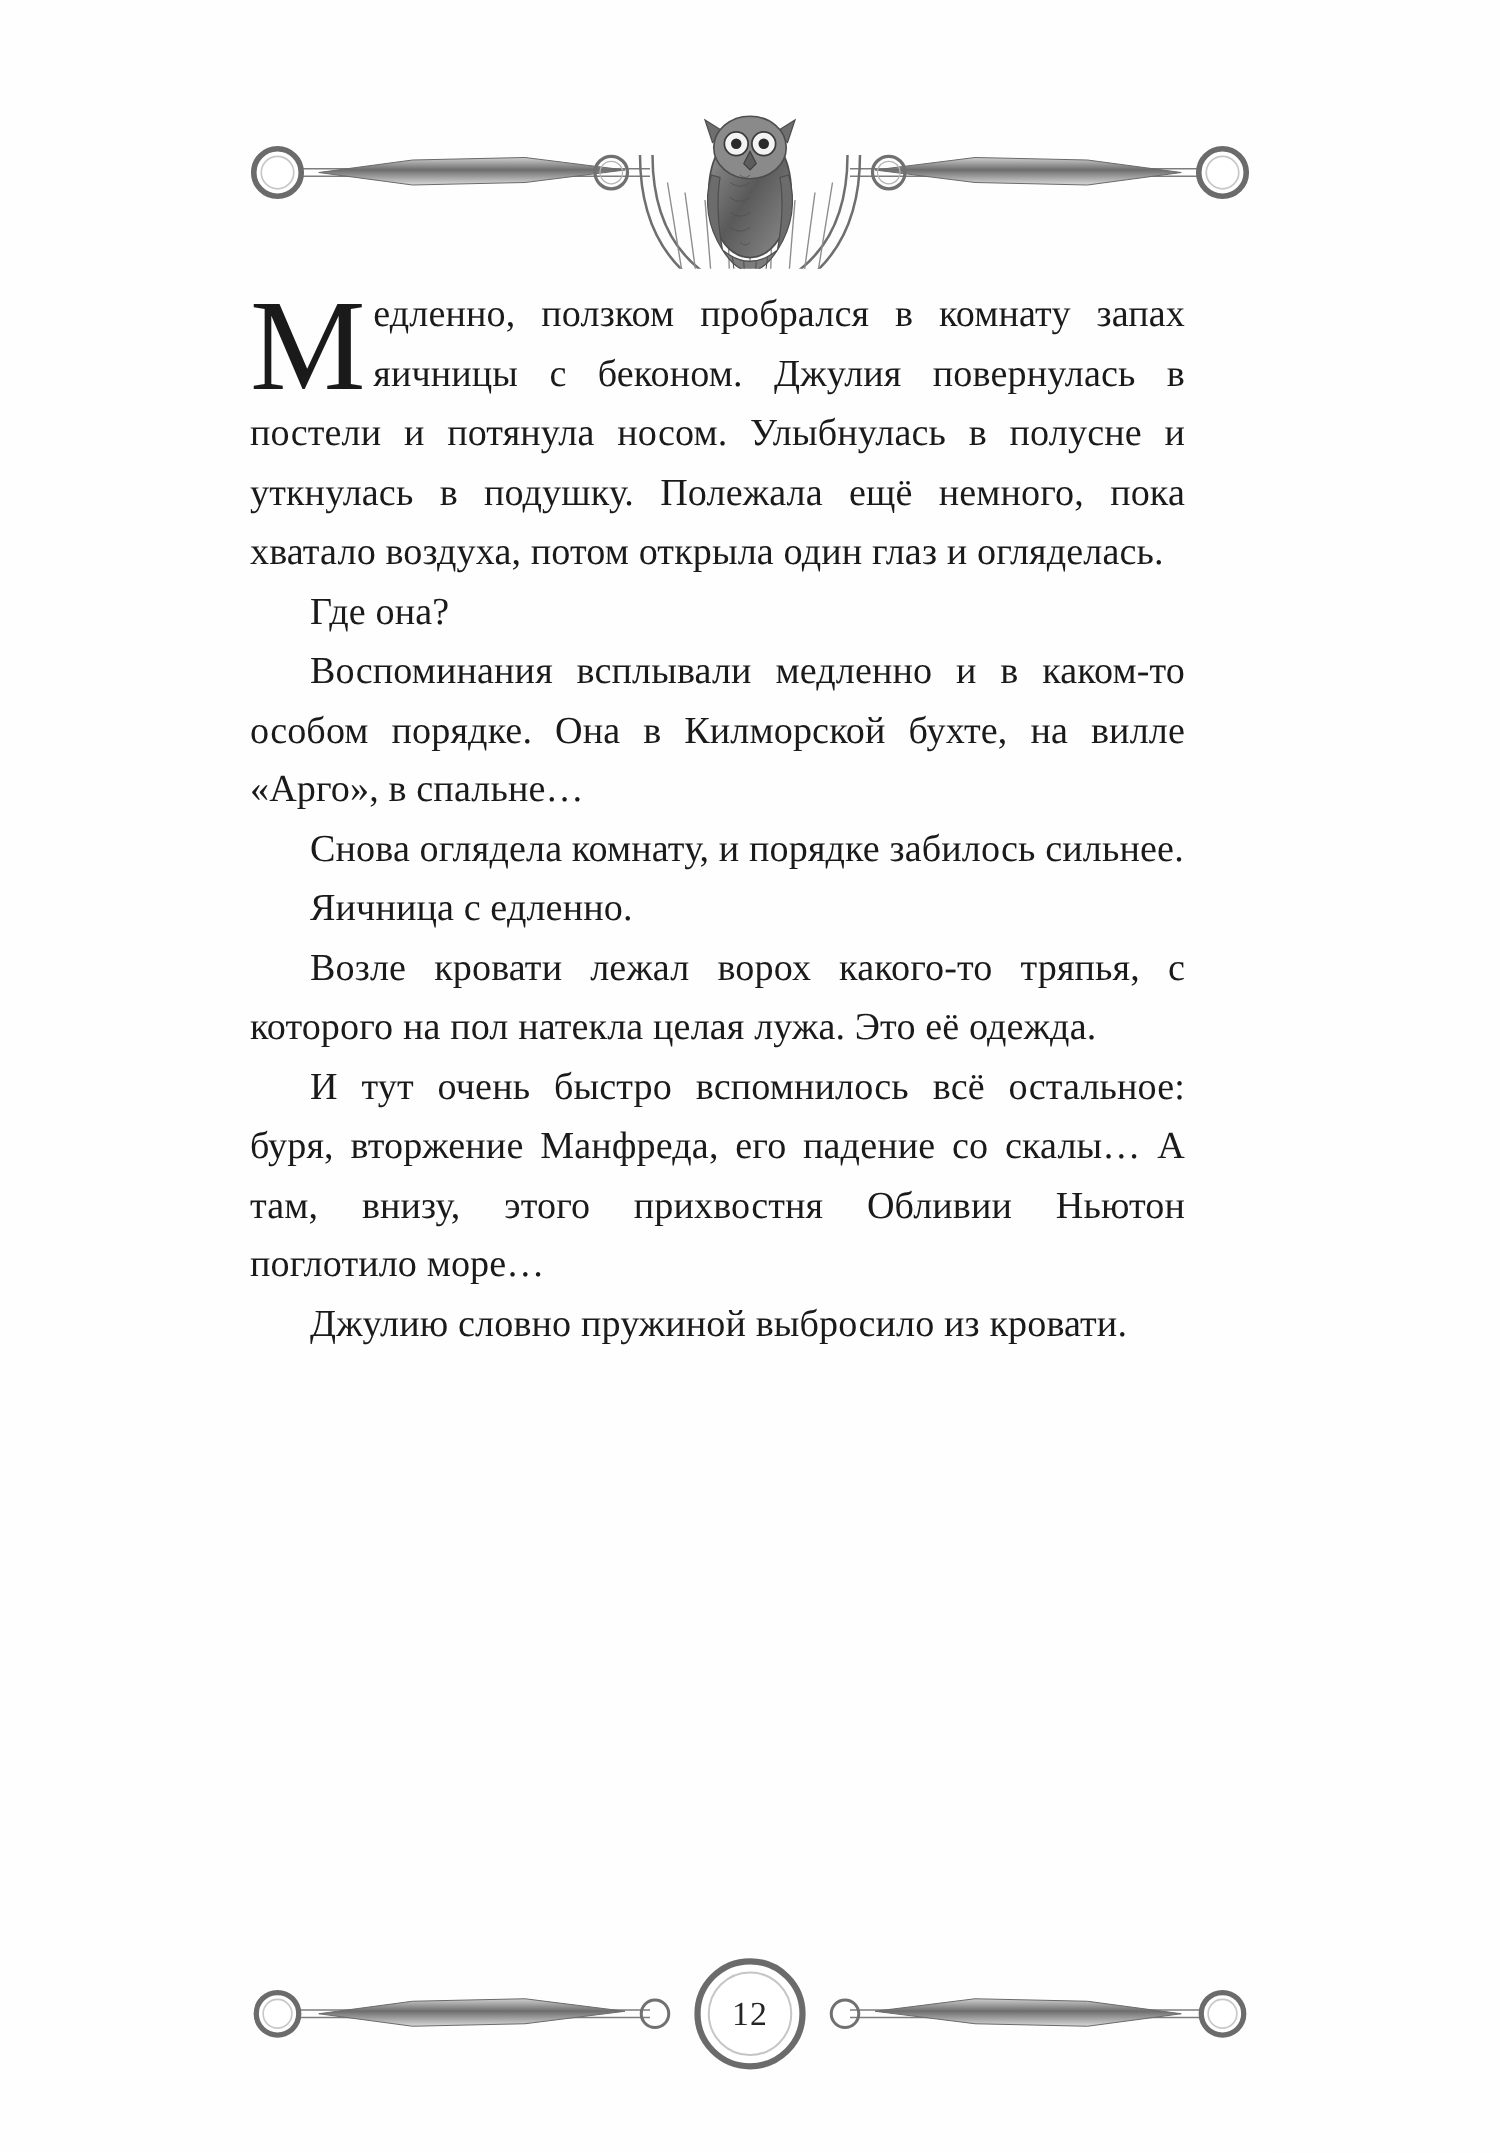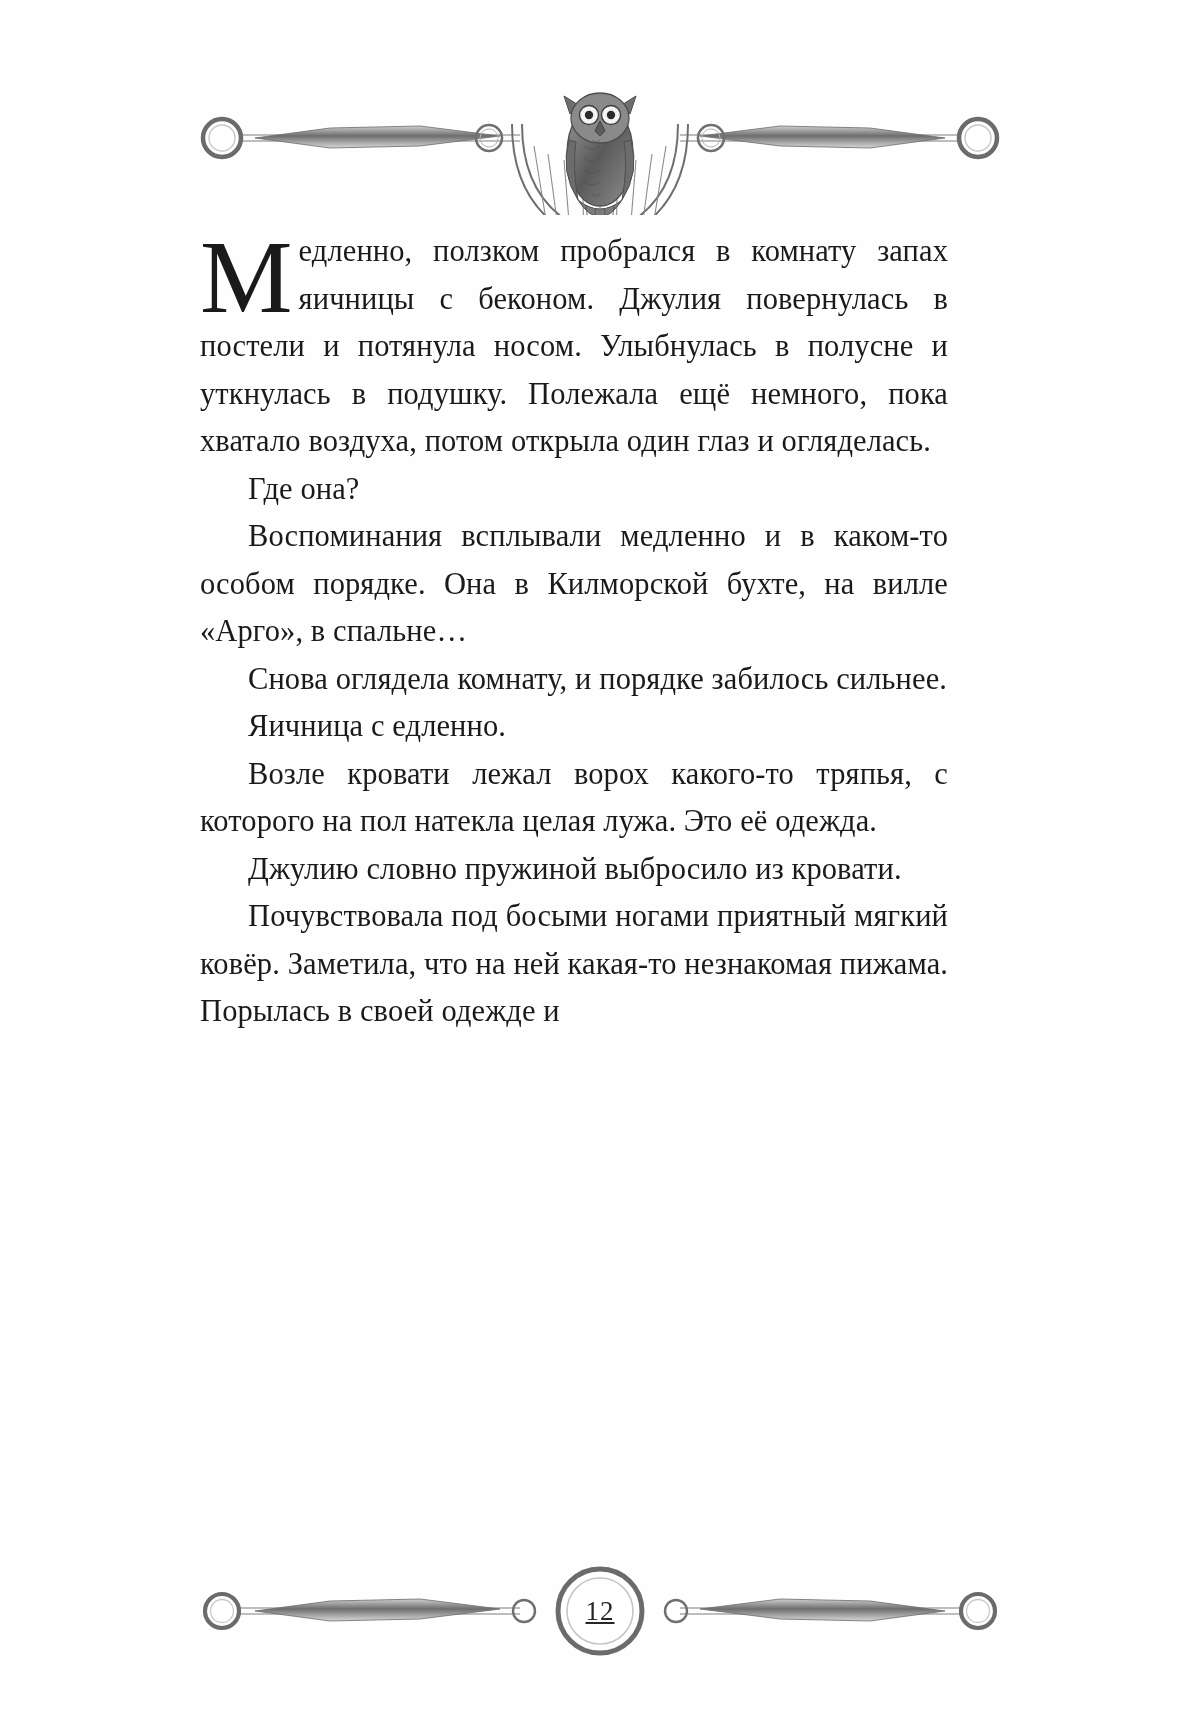--- a/index.html
+++ b/index.html
@@ -81,21 +81,20 @@
 
   .page-number {
     position: absolute;
     left: 0;
     top: 1596px;
     width: 1200px;
     text-align: center;
     font-size: 27px;
     color: #262626;
     letter-spacing: 1px;
-    text-decoration: underline;
   }
 </style>
 </head>
 <body>
 
 <div class="page">
 
   <div class="header-ornament">
     <svg width="1200" height="165" viewBox="0 0 1200 165" xmlns="http://www.w3.org/2000/svg">
       <defs>
@@ -200,22 +199,22 @@
 
     <p class="para first dropcap-para">
       <span class="dropcap">М</span><span>едленно, ползком пробрался в комнату запах яичницы с беконом. Джулия повернулась в постели и потянула носом. Улыбнулась в полусне и уткнулась в подушку. Полежала ещё немного, пока хватало воздуха, потом открыла один глаз и огляделась.</span>
     </p>
 
     <p class="para"><span>Где она?</span></p>
     <p class="para"><span>Воспоминания всплывали медленно и в каком-то особом порядке. Она в Килморской бухте, на вилле «Арго», в спальне…</span></p>
     <p class="para"><span>Снова оглядела комнату, и порядке забилось сильнее.</span></p>
     <p class="para"><span>Яичница с едленно.</span></p>
     <p class="para"><span>Возле кровати лежал ворох какого-то тряпья, с которого на пол натекла целая лужа. Это её одежда.</span></p>
+    <p class="para"><span>И тут очень быстро вспомнилось всё остальное: буря, вторжение Манфреда, его падение со скалы… А там, внизу, этого прихвостня Обливии Ньютон поглотило море…</span></p>
     <p class="para"><span>Джулию словно пружиной выбросило из кровати.</span></p>
-    <p class="para"><span>Почувствовала под босыми ногами приятный мягкий ковёр. Заметила, что на ней какая-то незнакомая пижама. Порылась в своей одежде и</span></p>
   </div>
 
   <div class="footer-ornament">
     <svg width="1200" height="120" viewBox="0 0 1200 120" xmlns="http://www.w3.org/2000/svg">
       <g stroke="#7d7d7d" stroke-width="1.1" fill="none">
         <line x1="238" y1="52" x2="520" y2="52"></line>
         <line x1="238" y1="58" x2="520" y2="58"></line>
         <line x1="680" y1="52" x2="962" y2="52"></line>
         <line x1="680" y1="58" x2="962" y2="58"></line>
       </g>

